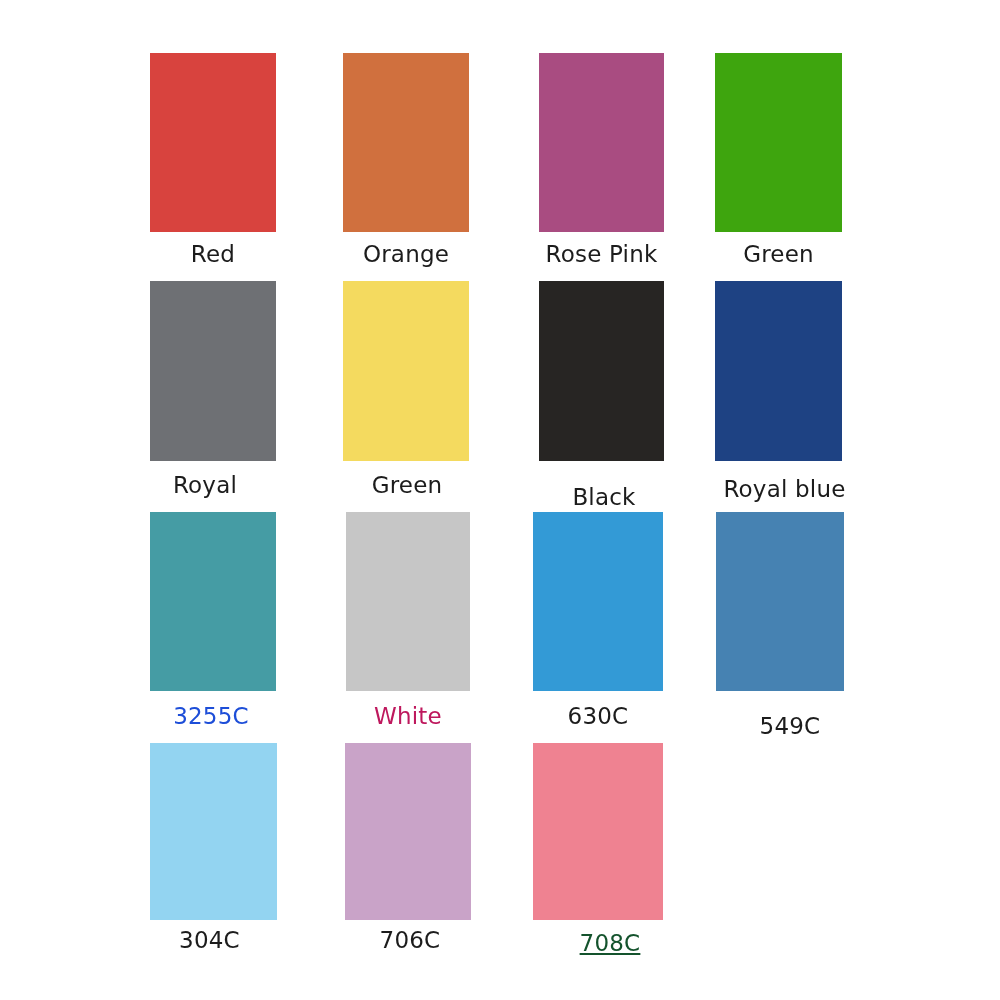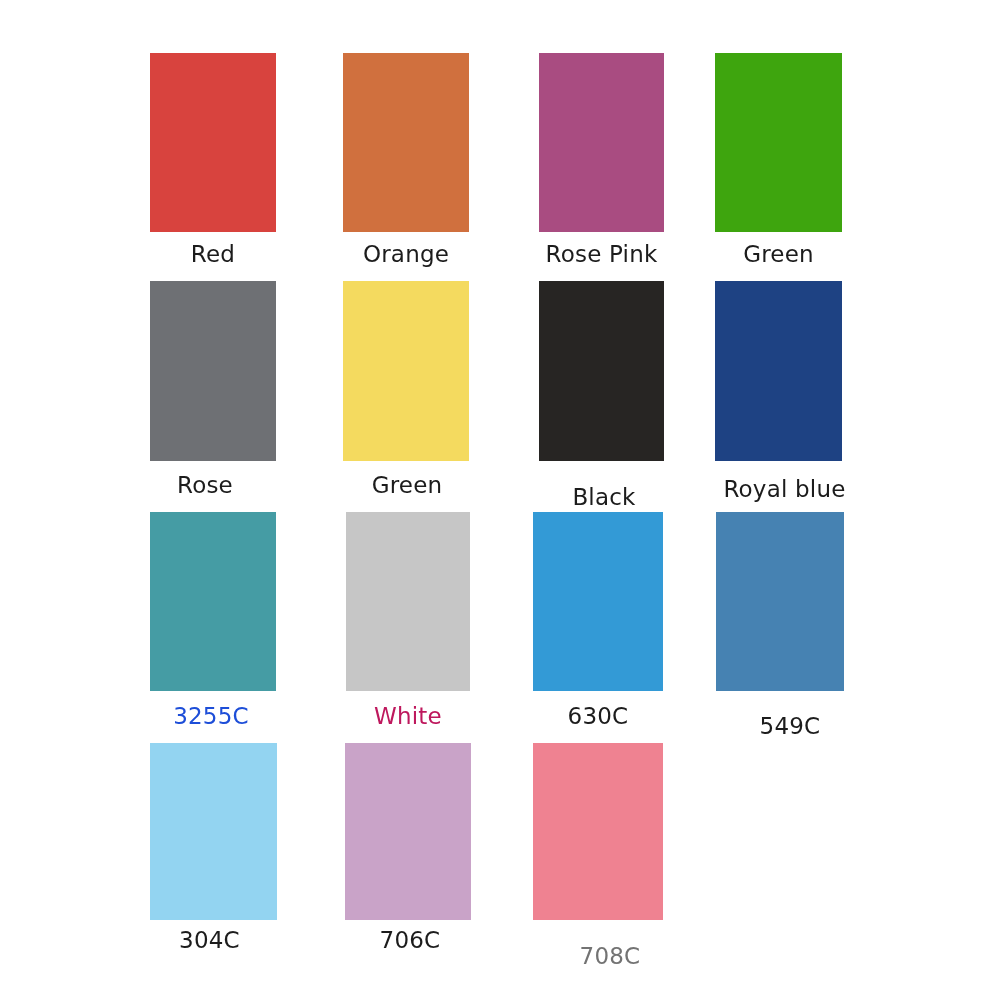--- a/index.html
+++ b/index.html
@@ -57,21 +57,21 @@
       <div class="swatch-chip" title="#a94c81" style="height: 179px; background: rgb(169, 76, 129);"></div>
     </div>
     <div class="swatch-label" style="position: absolute; left: 524px; top: 239px; width: 155px; margin-top: 0px; color: rgb(28, 28, 28);">Rose Pink</div>
     <div class="swatch-cell" style="left: 715px; top: 53px; width: 127px;">
       <div class="swatch-chip" title="#3ea50e" style="height: 179px; background: rgb(62, 165, 14);"></div>
     </div>
     <div class="swatch-label" style="position: absolute; left: 715px; top: 239px; width: 127px; margin-top: 0px; color: rgb(28, 28, 28);">Green</div>
     <div class="swatch-cell" style="left: 150px; top: 281px; width: 126px;">
       <div class="swatch-chip" title="#6e7074" style="height: 180px; background: rgb(110, 112, 116);"></div>
     </div>
-    <div class="swatch-label" style="position: absolute; left: 142px; top: 470px; width: 126px; margin-top: 0px; color: rgb(28, 28, 28);">Rose</div>
+    <div class="swatch-label" style="position: absolute; left: 142px; top: 470px; width: 126px; margin-top: 0px; color: rgb(28, 28, 28);">Royal</div>
     <div class="swatch-cell" style="left: 343px; top: 281px; width: 126px;">
       <div class="swatch-chip" title="#f4da5f" style="height: 180px; background: rgb(244, 218, 95);"></div>
     </div>
     <div class="swatch-label" style="position: absolute; left: 344px; top: 470px; width: 126px; margin-top: 0px; color: rgb(28, 28, 28);">Green</div>
     <div class="swatch-cell" style="left: 539px; top: 281px; width: 125px;">
       <div class="swatch-chip" title="#272523" style="height: 180px; background: rgb(39, 37, 35);"></div>
     </div>
     <div class="swatch-label" style="position: absolute; left: 539px; top: 470px; width: 130px; margin-top: 12px; color: rgb(28, 28, 28);">Black</div>
     <div class="swatch-cell" style="left: 715px; top: 281px; width: 127px;">
       <div class="swatch-chip" title="#1e4283" style="height: 180px; background: rgb(30, 66, 131);"></div>
@@ -97,14 +97,14 @@
       <div class="swatch-chip" title="#93d4f1" style="height: 177px; background: rgb(147, 212, 241);"></div>
     </div>
     <div class="swatch-label" style="position: absolute; left: 146px; top: 925px; width: 127px; margin-top: 0px; color: rgb(28, 28, 28);">304C</div>
     <div class="swatch-cell" style="left: 345px; top: 743px; width: 126px;">
       <div class="swatch-chip" title="#c9a3c8" style="height: 177px; background: rgb(201, 163, 200);"></div>
     </div>
     <div class="swatch-label" style="position: absolute; left: 347px; top: 925px; width: 126px; margin-top: 0px; color: rgb(28, 28, 28); text-align: center;">706C</div>
     <div class="swatch-cell" style="left: 533px; top: 743px; width: 130px;">
       <div class="swatch-chip" title="#ef8291" style="height: 177px; background: rgb(239, 130, 145);"></div>
     </div>
-    <div class="swatch-label" style="position: absolute; left: 545px; top: 925px; width: 130px; margin-top: 16px; color: #737373;">708C</div>
+    <div class="swatch-label" style="position: absolute; left: 545px; top: 925px; width: 130px; margin-top: 3px; color: #14532d; text-decoration: underline;">708C</div>
   </div>
 
 </body></html>

